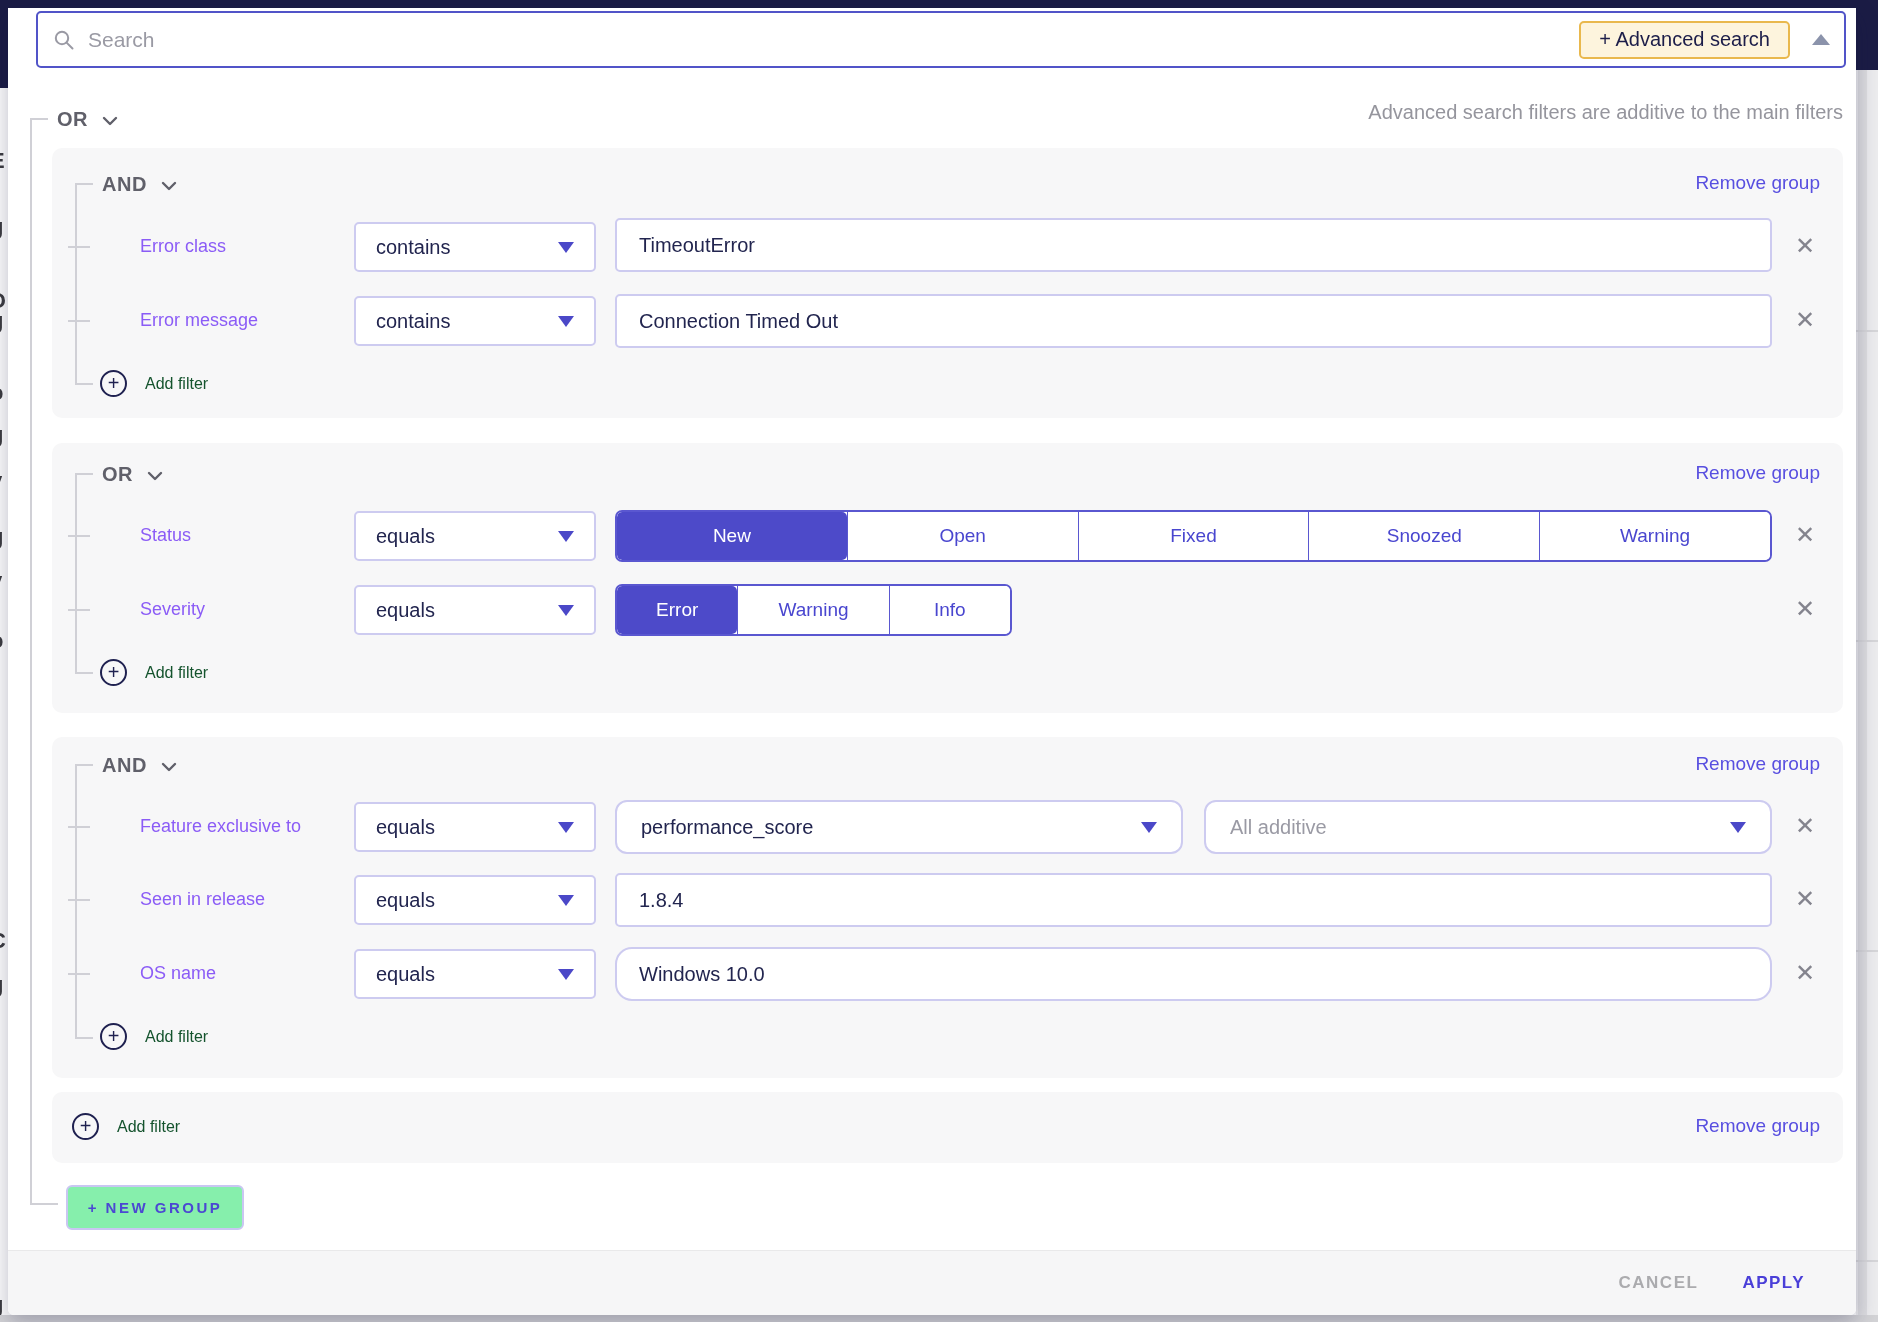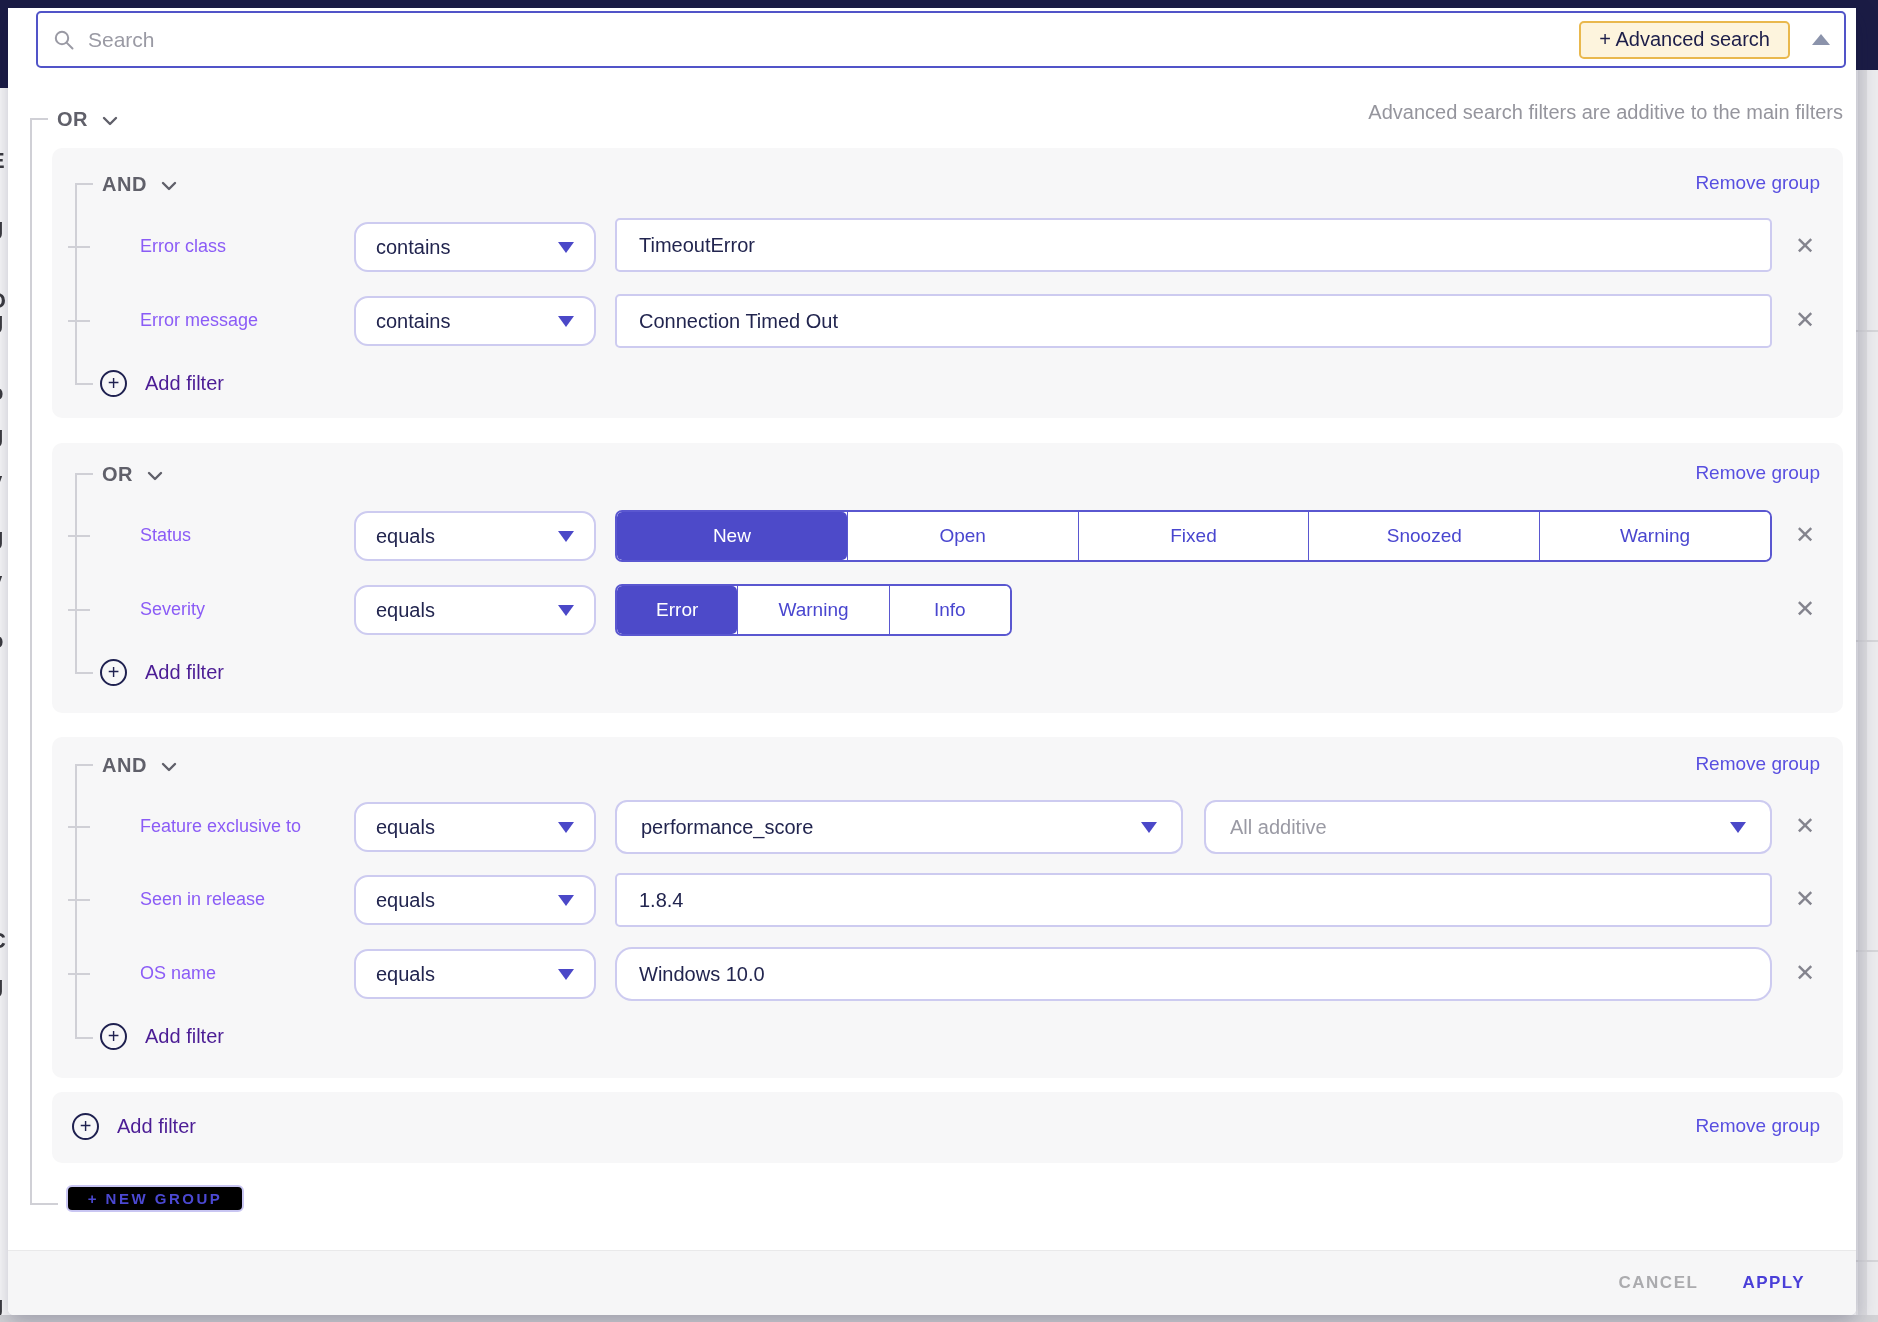--- a/index.html
+++ b/index.html
@@ -63,21 +63,21 @@
   .hdr { display: flex; align-items: center; gap: 14px; }
   .chev { margin-top: 3px; }
 
   .card { background: #f7f7f8; border-radius: 10px; width: 1791px; left: 52px; }
 
   .row-label { font-size: 18px; color: #8b5cf6; margin-left: 40px; }
   .remove-link { font-size: 19px; color: #584fe0; cursor: pointer; }
 
   .op-select {
     width: 242px; height: 50px; background: #fff;
-    border: 2px solid #cdcbf0; border-radius: 14px;
+    border: 2px solid #cdcbf0; border-radius: 5px;
     display: flex; align-items: center; justify-content: space-between;
     padding: 0 20px; cursor: pointer;
   }
   .op-select .op-text { font-size: 20px; color: #22254f; }
 
   .value-input {
     height: 54px; background: #fff; border: 2px solid #cdcbf0; border-radius: 5px;
     font-family: "Liberation Sans", sans-serif; font-size: 20px; color: #22254f;
     padding: 0 22px; outline: none; width: 1157px;
   }
@@ -104,24 +104,24 @@
   }
   .seg:first-child { border-left: none; }
   .seg.selected { background: #4d4ac9; color: #ffffff; border-radius: 5px; }
 
   .add-filter { display: flex; align-items: center; gap: 18px; cursor: pointer; }
   .plus-circle {
     width: 27px; height: 27px; border: 2px solid #1f2150; border-radius: 50%;
     display: flex; align-items: center; justify-content: center;
     font-size: 20px; color: #1f2150; line-height: 1; padding-bottom: 2px;
   }
-  .add-filter-label { font-size: 20px; color: #4c1d95; }
+  .add-filter-label { font-size: 16px; color: #14532d; }
 
   .new-group-btn {
-    left: 66px; top: 1185px; width: 178px; height: 27px; background: #000000;
+    left: 66px; top: 1185px; width: 178px; height: 45px; background: #86efac;
     border: 2px solid #c9c6f2; border-radius: 6px;
     display: flex; align-items: center; justify-content: center;
     font-size: 15px; font-weight: bold; letter-spacing: 2.5px; color: #4b48d2; cursor: pointer;
   }
 
   .footer {
     left: 8px; top: 1250px; width: 1848px; height: 65px;
     background: #f6f6f7; border-top: 1px solid #e9e9ea; border-radius: 0 0 6px 6px;
     display: flex; align-items: center; justify-content: flex-end; gap: 44px; padding-right: 51px;
   }

